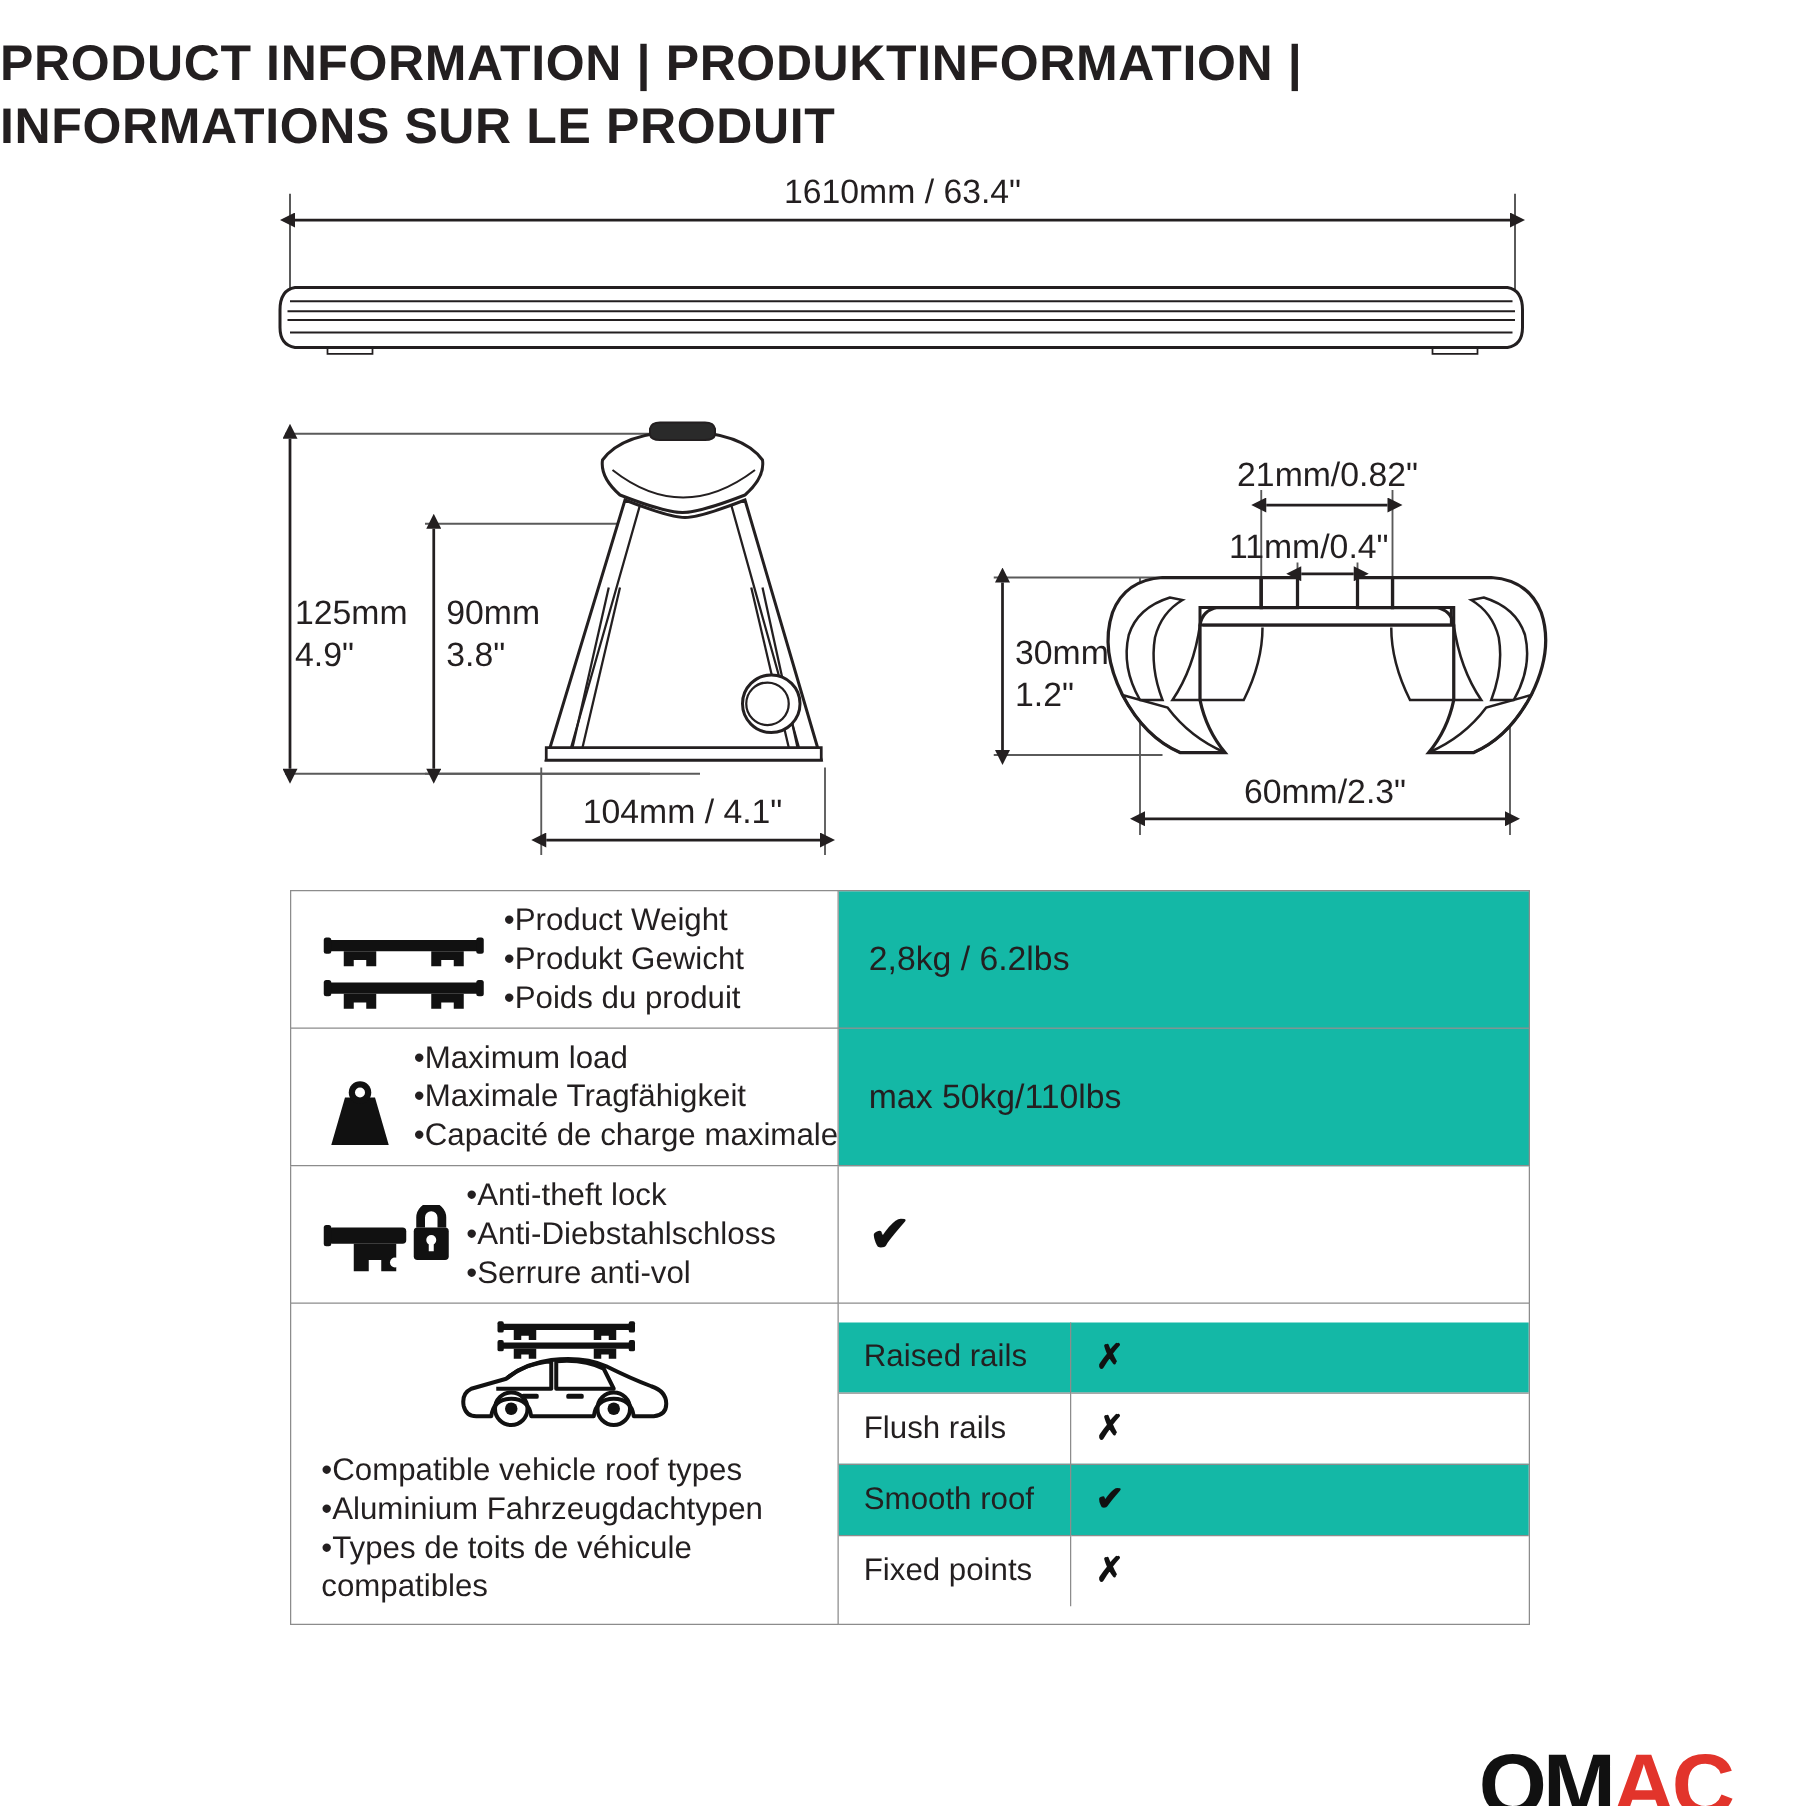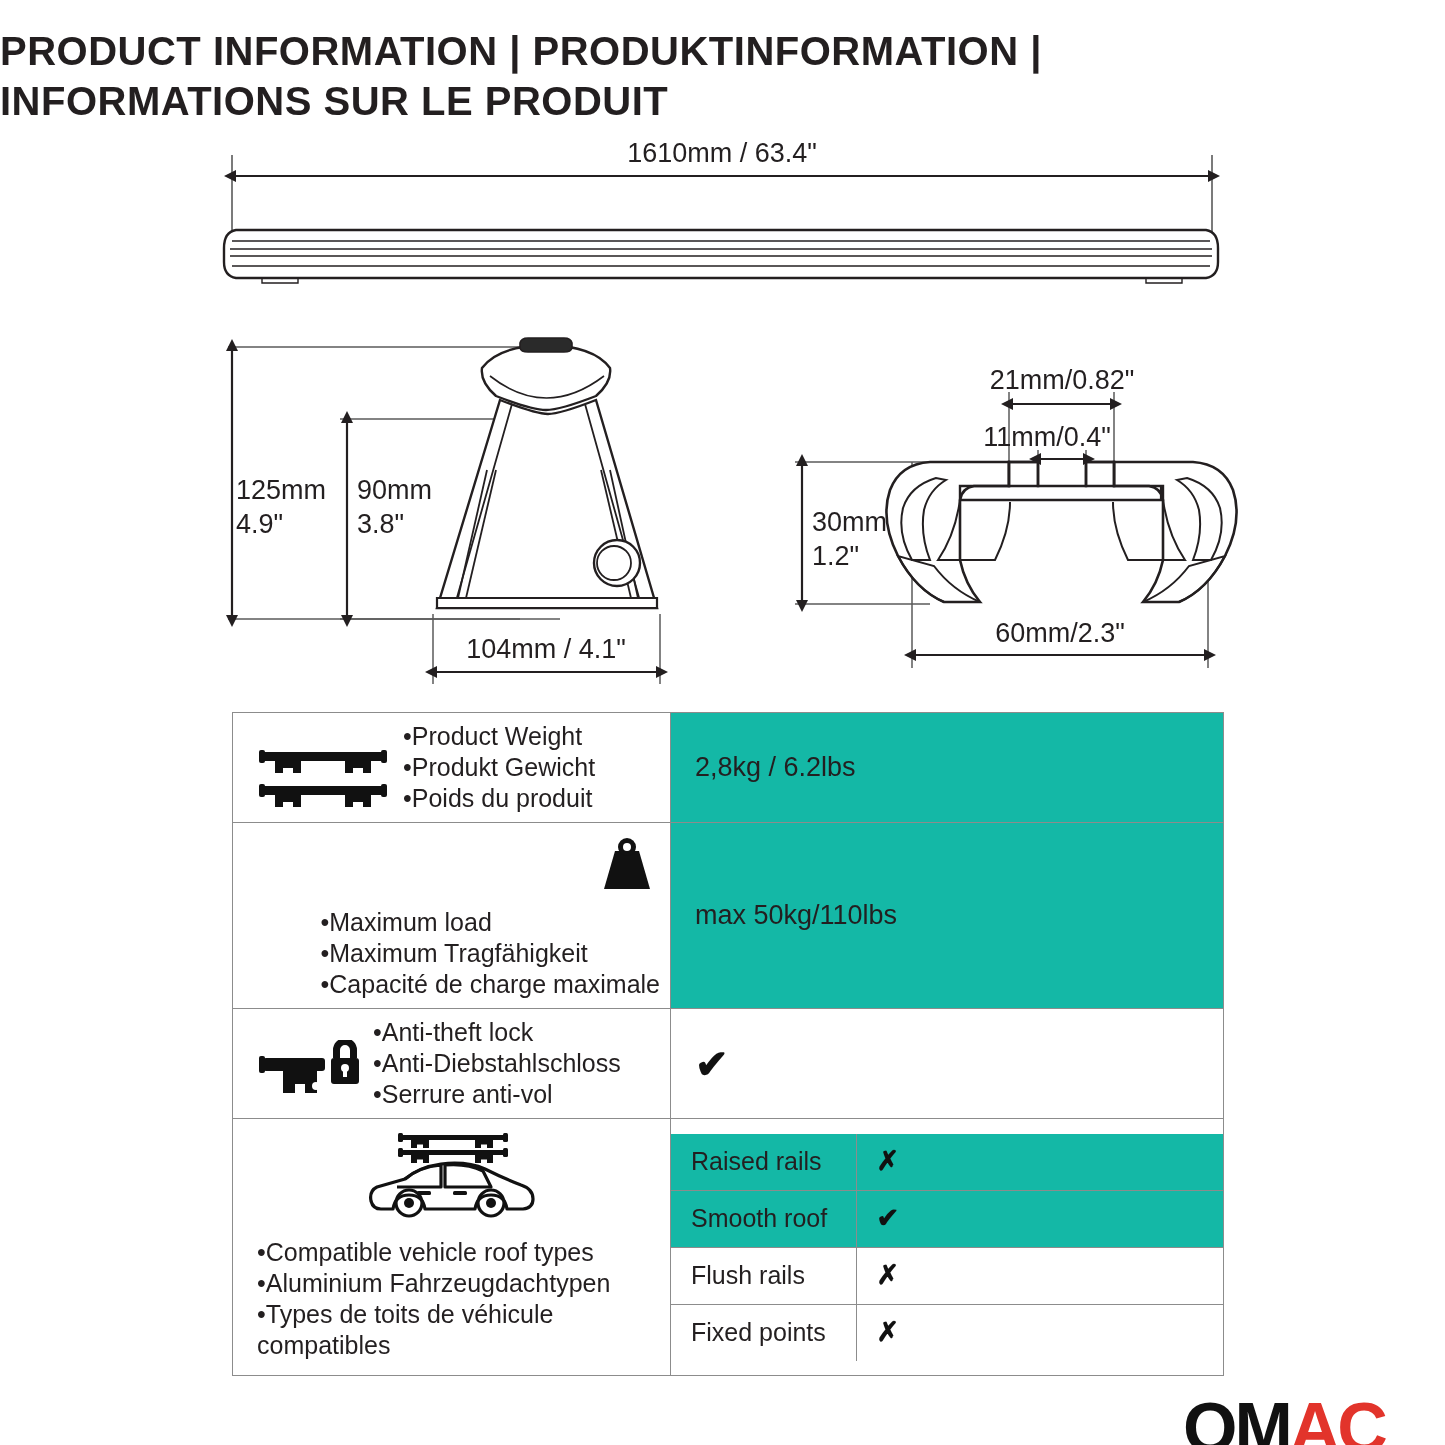--- a/index.html
+++ b/index.html
@@ -369,33 +369,33 @@
           </div>
         </td>
         <td class="shaded">
           <div class="value-text">2,8kg / 6.2lbs</div>
         </td>
       </tr>
 
 
       <tr>
         <td>
-          <div class="icon-cell-flex" style="padding-left:22px; gap:10px;flex-direction:column;">
+          <div class="icon-cell-flex" style="padding-left:22px; gap:10px;">
             <span class="icon-box">
               <svg width="66" height="66" viewBox="0 0 66 66">
                 <g fill="#111111">
                   <path d="M21,20 h24 l11,38 h-46 Z"></path>
                   <circle cx="33" cy="16" r="9"></circle>
                 </g>
                 <circle cx="33" cy="16" r="4" fill="#ffffff"></circle>
               </svg>
             </span>
             <span class="label-list">
               <span class="ln">•Maximum load</span>
-              <span class="ln">•Maximum Tragfähigkeit</span>
+              <span class="ln">•Maximale Tragfähigkeit</span>
               <span class="ln">•Capacité de charge maximale</span>
             </span>
           </div>
         </td>
         <td class="shaded">
           <div class="value-text">max 50kg/110lbs</div>
         </td>
       </tr>
 
       <tr>
@@ -478,29 +478,29 @@
                 <col>
               </colgroup>
             <tbody>
               <tr>
                 <td class="name shaded">Raised rails</td>
                 <td class="shaded">
                   <div class="mark-small">✗</div>
                 </td>
               </tr>
               <tr>
+                <td class="name">Flush rails</td>
+                <td>
+                  <div class="mark-small">✗</div>
+                </td>
+              </tr>
+              <tr>
                 <td class="name shaded">Smooth roof</td>
                 <td class="shaded">
                   <div class="mark-small">✔</div>
-                </td>
-              </tr>
-              <tr>
-                <td class="name">Flush rails</td>
-                <td>
-                  <div class="mark-small">✗</div>
                 </td>
               </tr>
               <tr>
                 <td class="name">Fixed points</td>
                 <td>
                   <div class="mark-small">✗</div>
                 </td>
               </tr>
             </tbody>
           </table>

